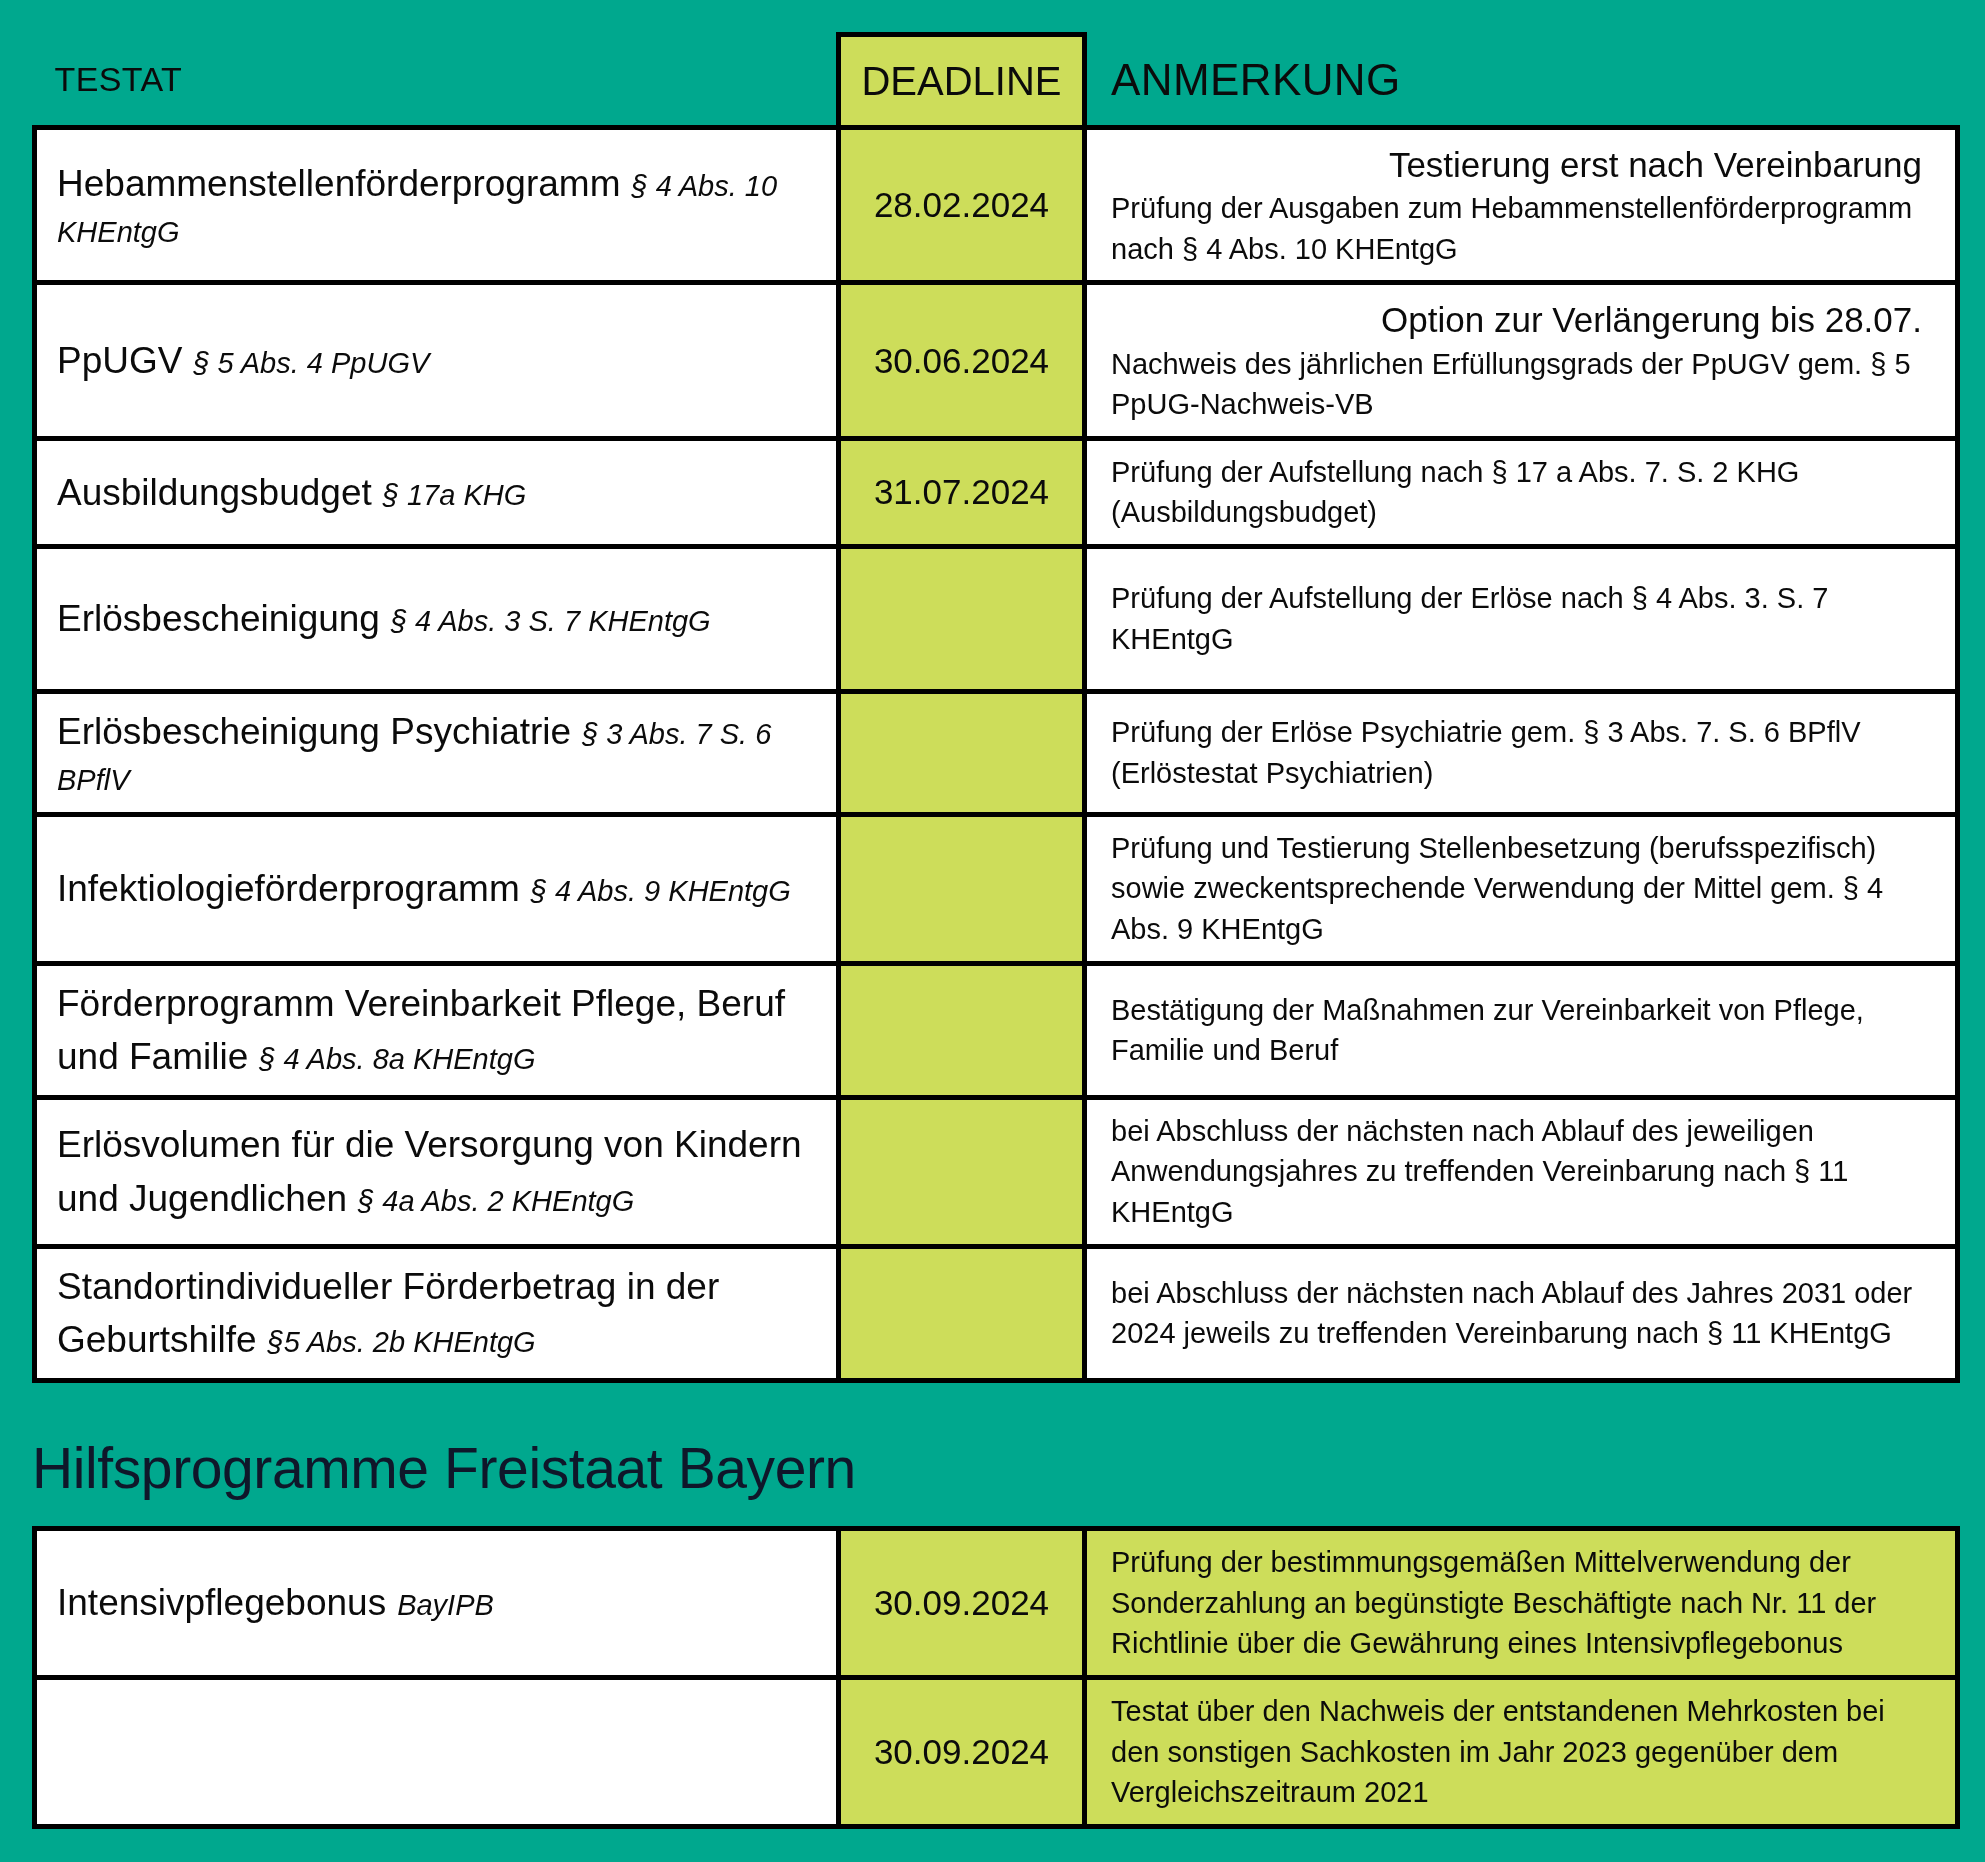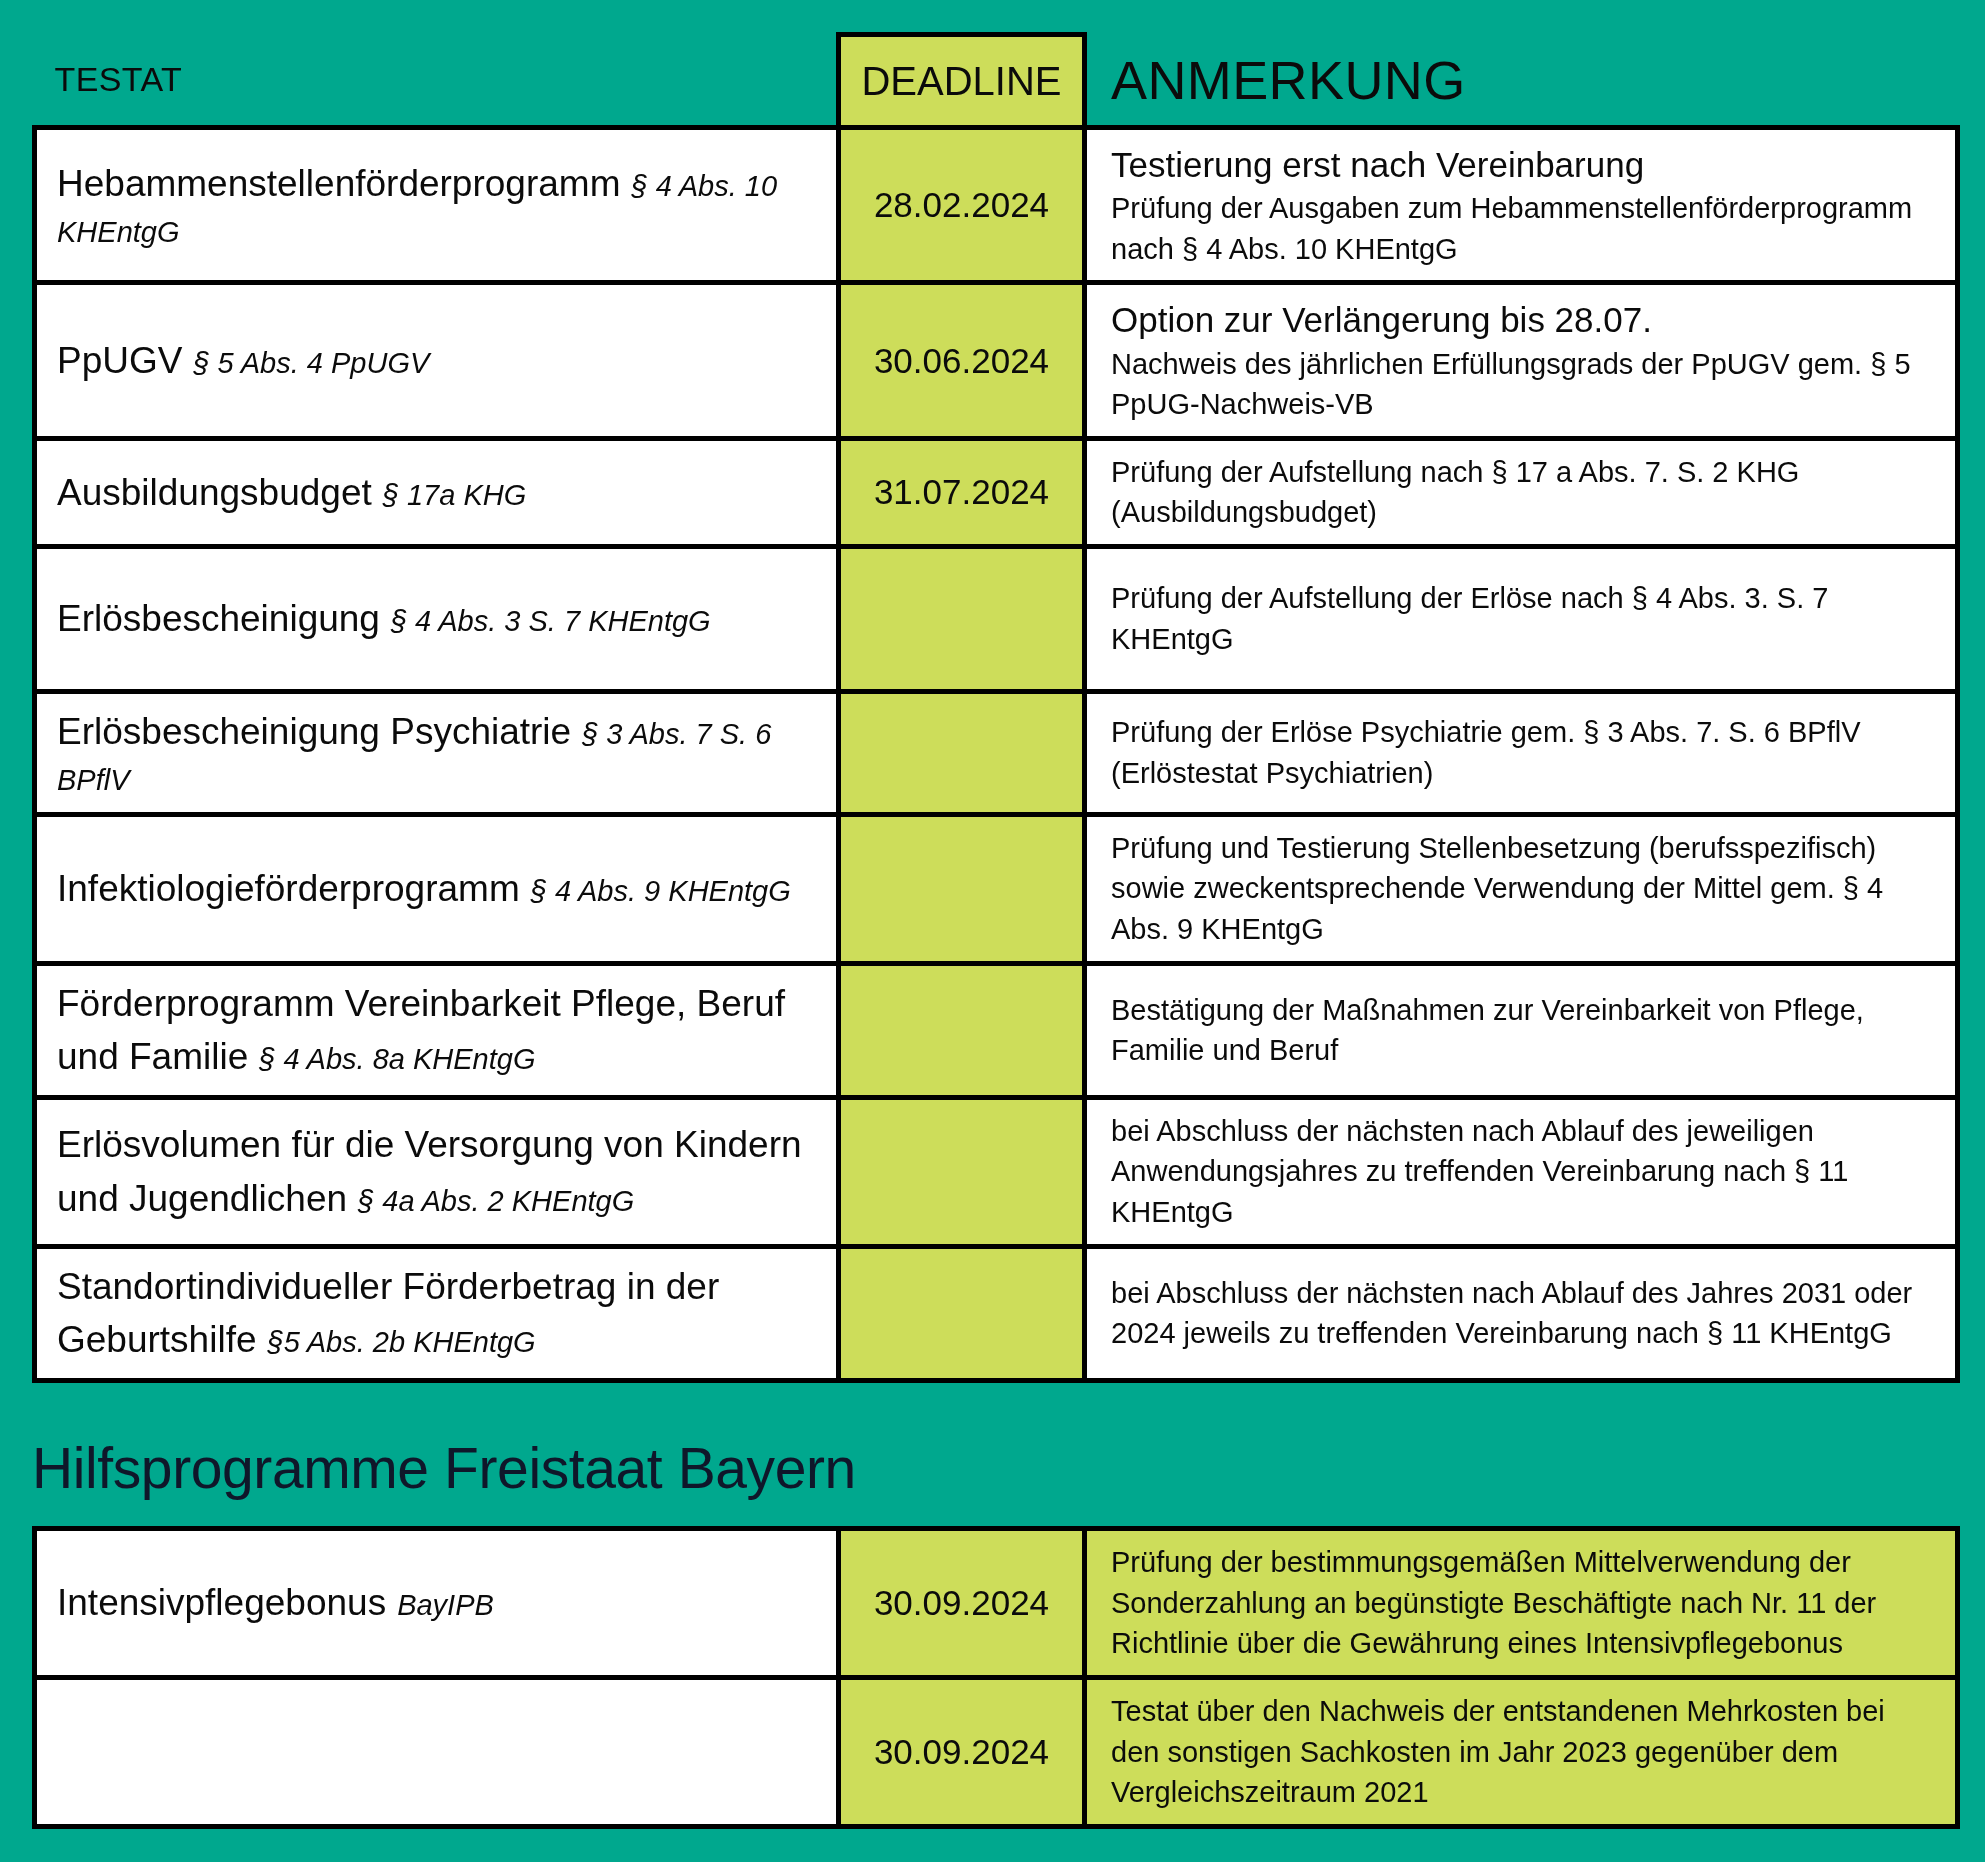--- a/index.html
+++ b/index.html
@@ -15,29 +15,29 @@
 
   table{border-collapse:collapse;table-layout:fixed;width:1923px;}
   col.w-testat{width:804px;}
   col.w-deadline{width:246px;}
   col.w-anm{width:873px;}
 
   
   th{font-weight:normal;height:86px;vertical-align:middle;border:none;}
   th.h-testat{text-align:left;padding-left:20px;font-size:34px;letter-spacing:0.4px;}
   th.h-deadline{background:var(--lime);border:5.6px solid #000;text-align:center;font-size:40px;}
-  th.h-anm{text-align:left;padding-left:24px;font-size:54px;letter-spacing:0.4px;}
+  th.h-anm{text-align:left;padding-left:24px;font-size:44px;letter-spacing:0.4px;}
 
   td{border:5.6px solid #000;vertical-align:middle;}
   td.c-testat{background:#fff;padding:11px 11px 11px 20px;line-height:1.45;}
   .t-label{font-size:37px;}
   .t-ref{font-style:italic;font-size:29px;margin-left:11px;}
   td.c-deadline{background:var(--lime);text-align:center;font-size:35px;}
   td.c-anm{background:#fff;padding:11px 33px 11px 24px;}
-  .a-main{font-size:35px;line-height:1.35;}
+  .a-main{font-size:35px;line-height:1.35;text-align:right;}
   .a-note{font-size:29px;line-height:1.4;}
 
   #t1 tbody tr:nth-child(1){height:151px;}
   #t1 tbody tr:nth-child(2){height:81px;}
   #t1 tbody tr:nth-child(3){height:105px;}
   #t1 tbody tr:nth-child(4){height:145px;}
   #t1 tbody tr:nth-child(5){height:102px;}
   #t1 tbody tr:nth-child(6){height:81px;}
   #t1 tbody tr:nth-child(7){height:102px;}
   #t1 tbody tr:nth-child(8){height:137px;}

